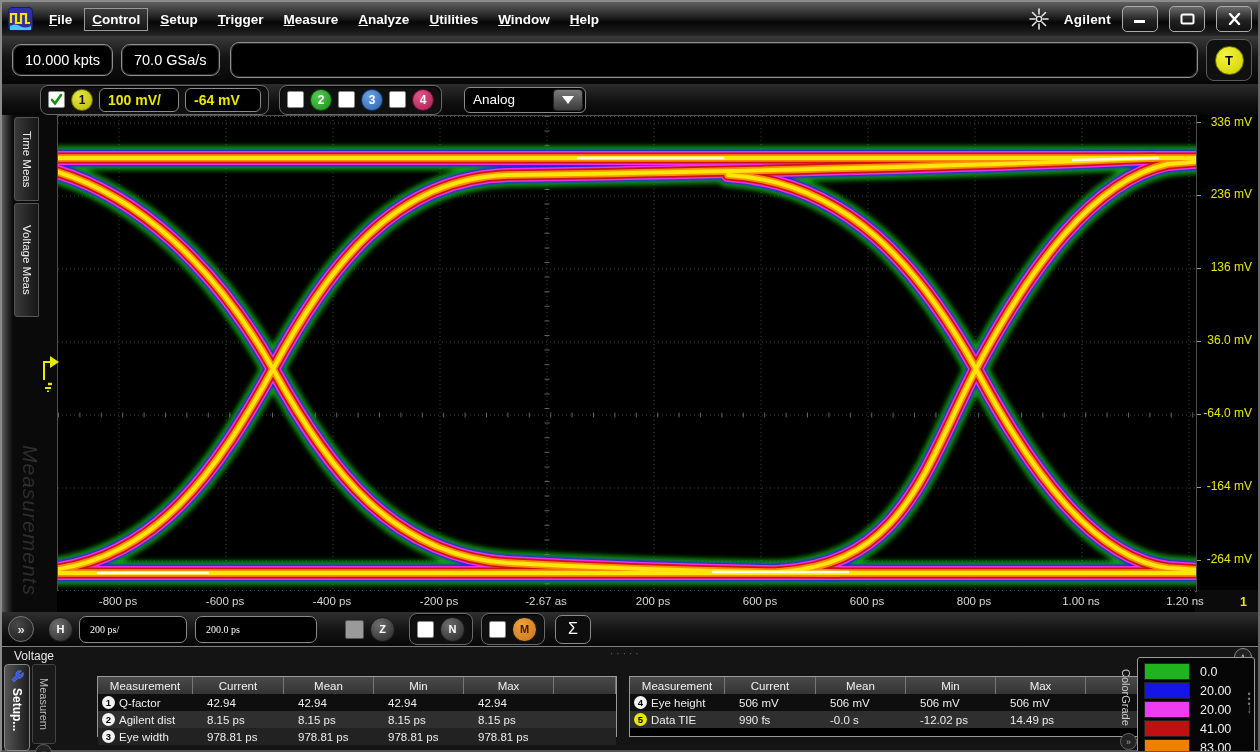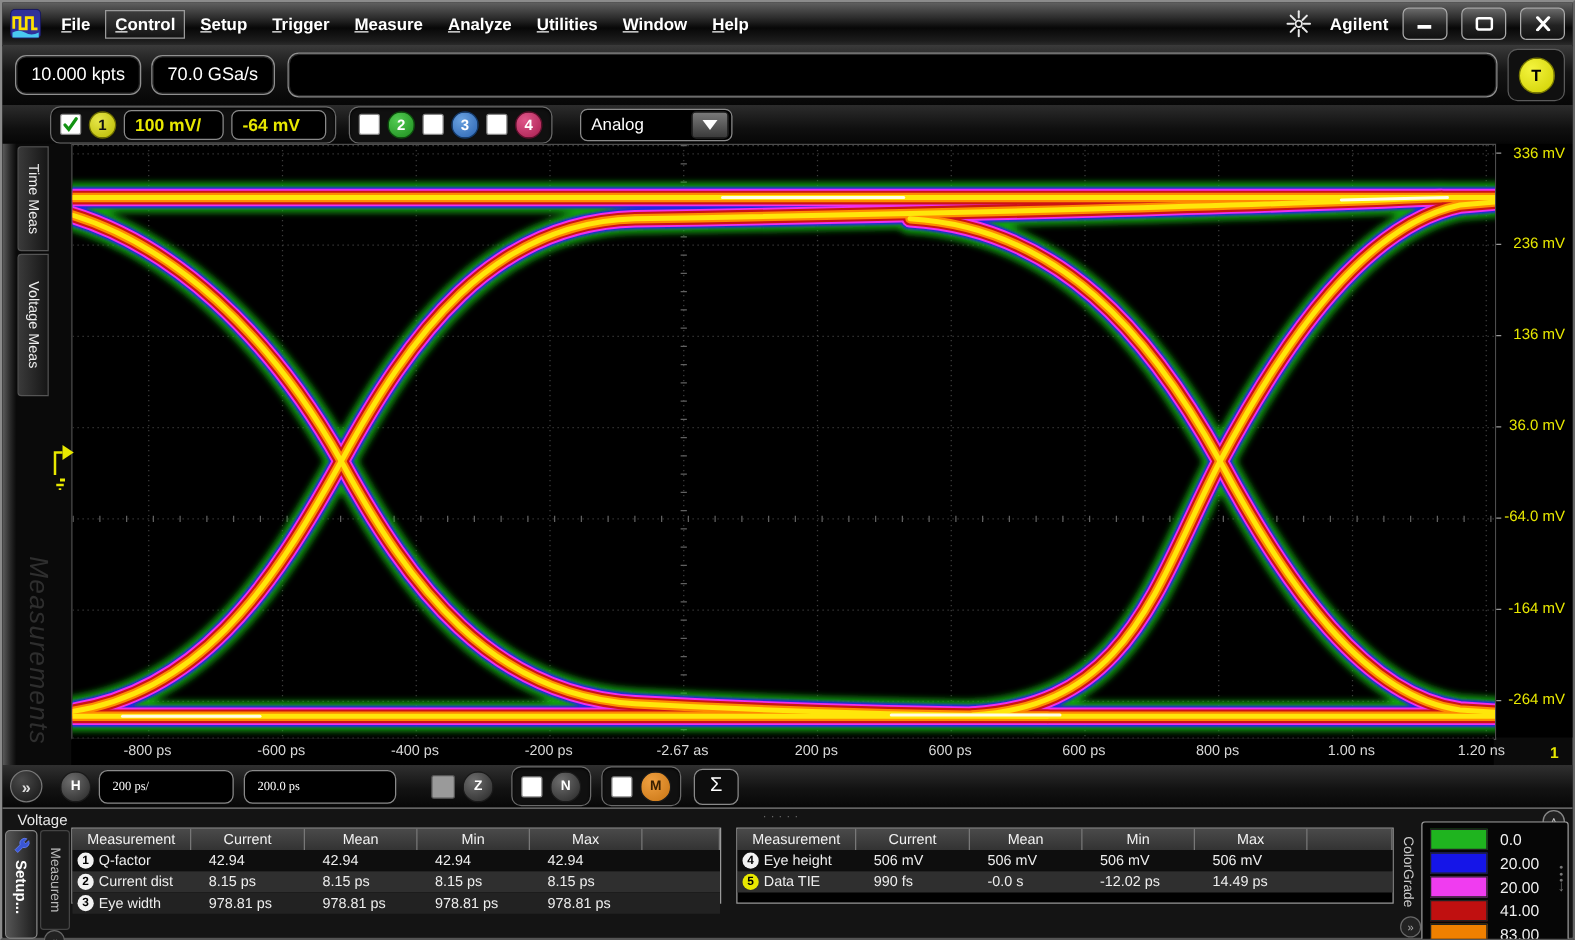--- a/index.html
+++ b/index.html
@@ -94,21 +94,21 @@
   .splitter-dots{position:absolute;left:608px;top:1px;color:#666;font-size:10px;letter-spacing:3px;}
   .setup-strip{position:absolute;left:2px;top:17px;width:26px;height:87px;border:1px solid #888;border-radius:4px;
     background:linear-gradient(90deg,#555,#1c1c1c);display:flex;flex-direction:column;align-items:center;gap:4px;padding-top:4px;box-sizing:border-box;}
   .setup-label{writing-mode:vertical-rl;color:#fff;font-size:12px;font-weight:bold;}
   .meas-strip{position:absolute;left:30px;top:17px;width:22px;height:78px;border:1px solid #444;border-radius:3px;
     background:#1a1a1a;display:flex;align-items:center;justify-content:center;}
   .meas-label{writing-mode:vertical-rl;color:#bbb;font-size:11px;}
   .meas-chev{position:absolute;left:33px;top:97px;width:15px;height:15px;border-radius:50%;border:1px solid #666;
     color:#aaa;font-size:9px;display:flex;align-items:center;justify-content:center;background:#222;}
 
-  .mtable{position:absolute;top:15px;height:61px;border:1px solid #9a9a9a;background:#000;box-sizing:border-box;}
+  .mtable{position:absolute;top:29px;height:61px;border:1px solid #9a9a9a;background:#000;box-sizing:border-box;margin-left:40px;}
   .trow{display:flex;height:17px;align-items:stretch;font-size:11.5px;}
   .thead{background:linear-gradient(#4a4a4a,#333);color:#f2f2f2;}
   .thead .tc{border-right:1px solid #777;display:flex;align-items:center;justify-content:center;box-sizing:border-box;}
   .tc{display:flex;align-items:center;box-sizing:border-box;}
   .tc.name{padding-left:4px;gap:4px;}
   .tc.val{padding-left:14px;}
   .badge{width:13px;height:13px;border-radius:50%;background:#f2f2f2;color:#000;font-size:9.5px;font-weight:bold;
     display:flex;align-items:center;justify-content:center;flex:0 0 auto;}
 
   
@@ -400,21 +400,21 @@
         </span>
       <span class="tc val" style="width:91px">42.94</span>
       <span class="tc val" style="width:90px">42.94</span>
       <span class="tc val" style="width:90px">42.94</span>
       <span class="tc val" style="width:90px">42.94</span>
       <span class="tc" style="flex:1"></span>
     </div>
     <div class="trow" style="background:#2f2f2f">
       <span class="tc name" style="width:95px">
           <span class="badge" style="background-color: rgb(242, 242, 242);">2</span>
-          <span>Current dist</span>
+          <span>Agilent dist</span>
         </span>
       <span class="tc val" style="width:91px">8.15 ps</span>
       <span class="tc val" style="width:90px">8.15 ps</span>
       <span class="tc val" style="width:90px">8.15 ps</span>
       <span class="tc val" style="width:90px">8.15 ps</span>
       <span class="tc" style="flex:1"></span>
     </div>
     <div class="trow" style="background:#222">
       <span class="tc name" style="width:95px">
           <span class="badge" style="background-color: rgb(242, 242, 242);">3</span>

